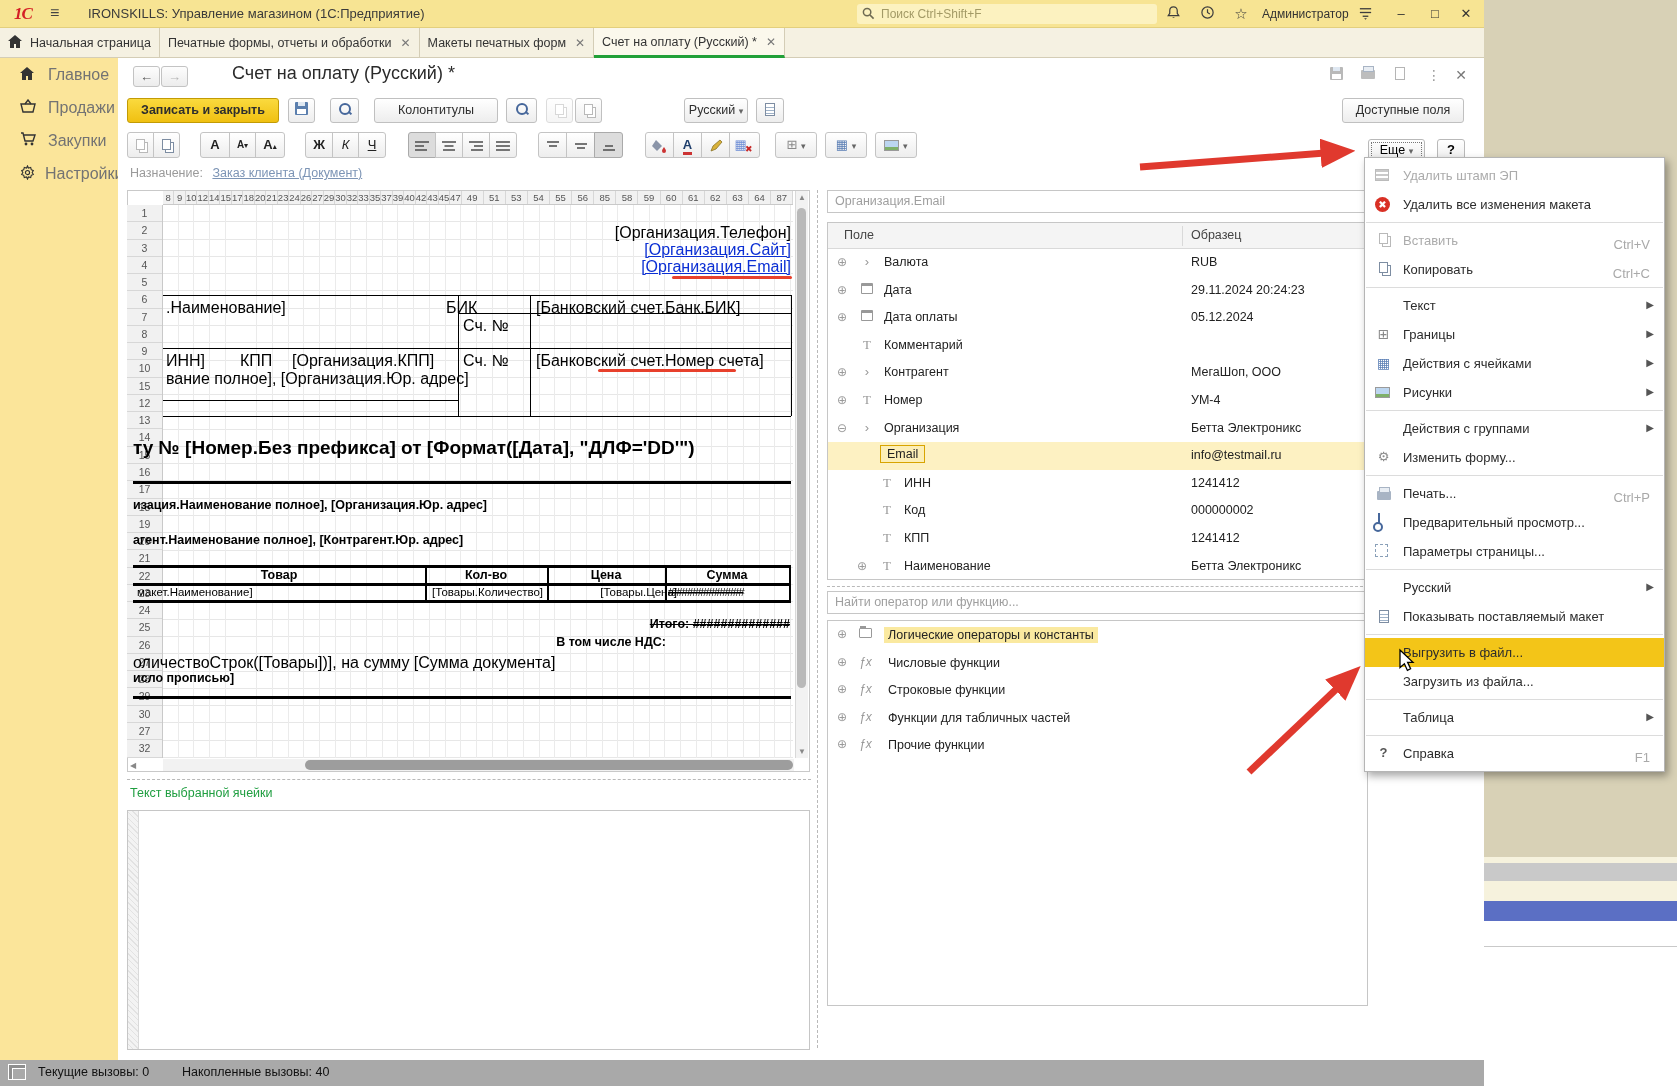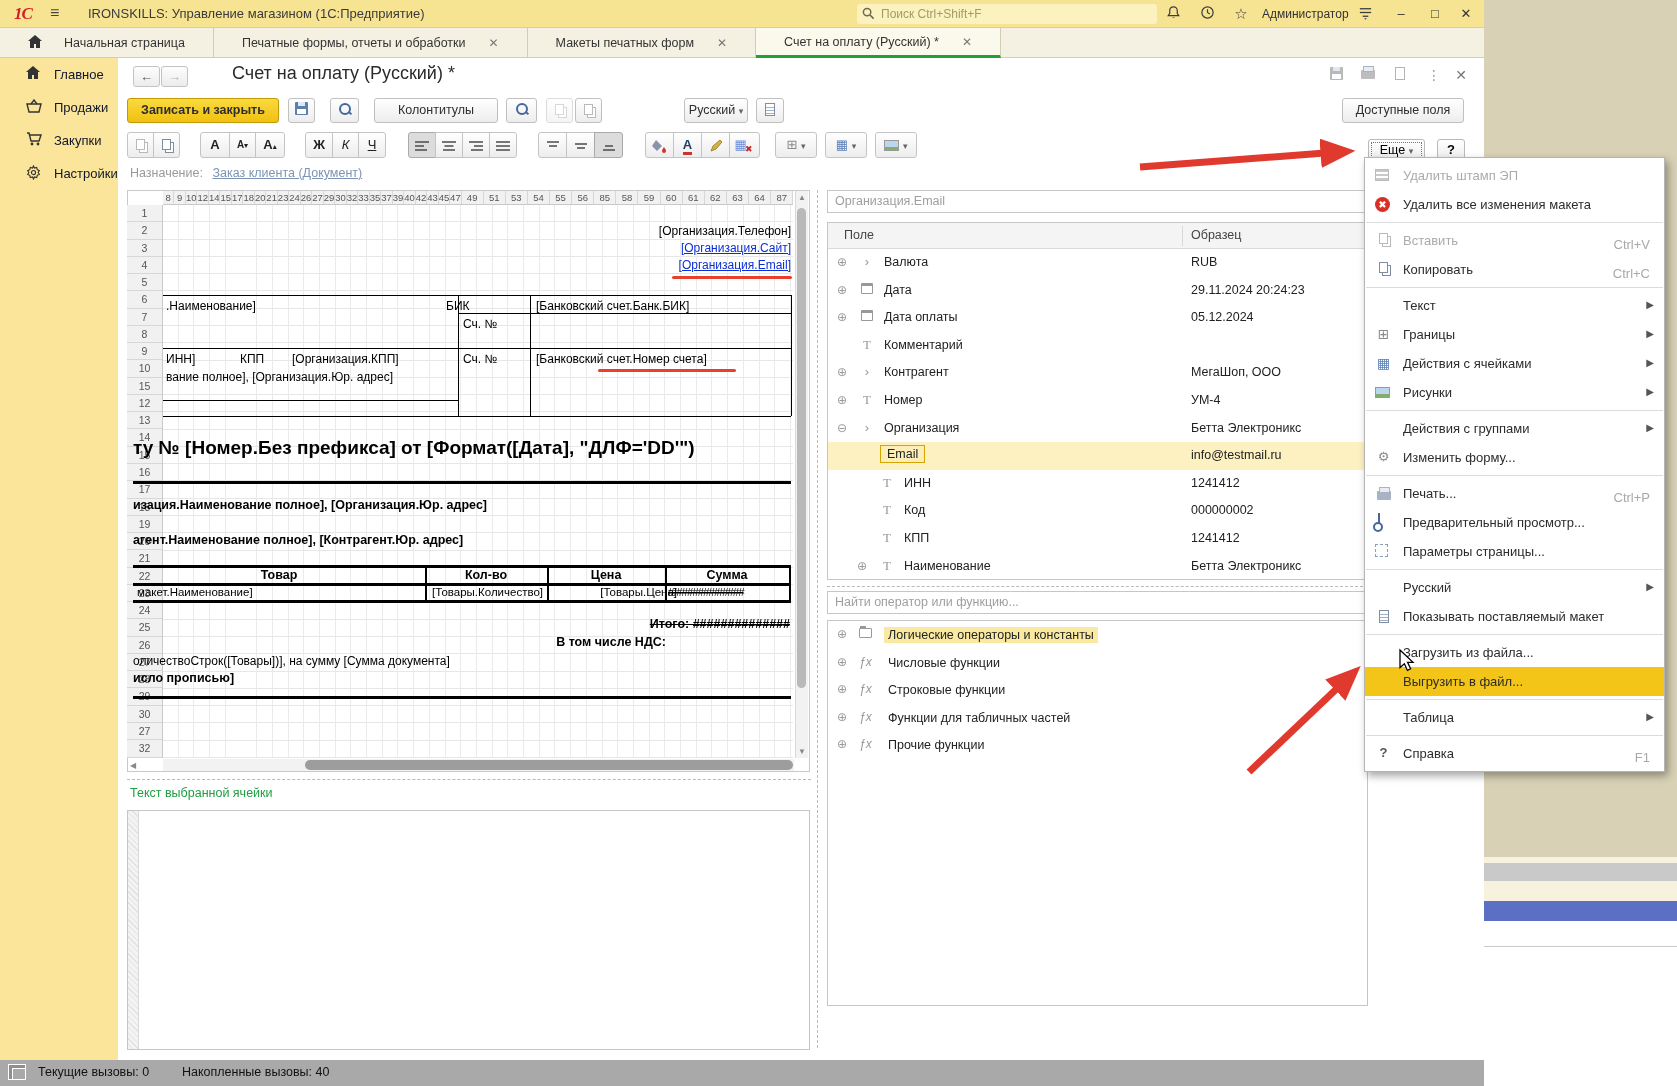--- a/index.html
+++ b/index.html
@@ -23,28 +23,28 @@
   .burger { position:absolute; left:50px; top:4px; font-size:16px; color:#444;}
   .app-title { position:absolute; left:88px; top:6px; font-size:13px; color:#3a3a3a; }
   .searchbox { position:absolute; left:857px; top:4px; width:300px; height:20px; background:#fcf2c0; border-radius:3px; font-size:12px; color:#a39a66; line-height:20px; padding-left:24px; }
   .searchbox .mag { position:absolute; left:5px; top:3px; width:13px; height:13px; }
   .tb-ic { position:absolute; top:5px; width:18px; height:18px; color:#3d3d3d; font-size:15px; text-align:center; line-height:18px;}
   .user-name { position:absolute; left:1262px; top:7px; font-size:12px; color:#333; }
   .winbtn { position:absolute; top:4px; width:22px; height:20px; text-align:center; font-size:13px; color:#333; line-height:20px; }
 
   
   .tabbar { position:absolute; left:0; top:28px; width:1484px; height:30px; background:#f5f1e2; border-bottom:1px solid #d4cdb6; display:flex; }
-  .tab { height:30px; display:flex; align-items:center; padding:0 28px; border-right:1px solid #d4cdb6; font-size:12.5px; color:#333; position:relative; white-space:nowrap;gap:14px;}
+  .tab { height:30px; display:flex; align-items:center; padding:0 8px; border-right:1px solid #d4cdb6; font-size:12.5px; color:#333; position:relative; white-space:nowrap;}
   .tab.active { border-bottom:3px solid #21a038; background:#fbf8ec; }
   .tab .x { margin-left:9px; color:#777; font-size:12px; }
   .tab .home-ic { margin-right:8px; }
 
   
   .sidebar { position:absolute; left:0; top:58px; width:118px; height:1002px; background:#fbe59a; }
-  .side-item { height:33px; display:flex; align-items:center; padding-left:26px; font-size:13px; color:#0f172a; cursor:default;}
+  .side-item { height:33px; display:flex; align-items:center; padding-left:20px; font-size:16px; color:#737373; cursor:default;}
   .side-item .sic { width:18px; height:18px; margin-right:10px; }
 
   
   .content { position:absolute; left:118px; top:58px; width:1366px; height:1002px; background:#fff; }
 
   
   .navbtn { position:absolute; top:66px; width:27px; height:21px; background:linear-gradient(#fdfdfd,#ececec); border:1px solid #c3c3c3; border-radius:3px; text-align:center; line-height:19px; font-size:13px; color:#555;}
   .navbtn.fwd { color:#b5b5b5; }
   .form-title { position:absolute; left:232px; top:63px; font-size:18px; color:#2b2b2b; }
   .hdr-ic { position:absolute; top:67px; width:22px; height:18px; color:#9a9a9a; font-size:14px; text-align:center;}
@@ -85,21 +85,21 @@
 
   
   .sheet-wrap { position:absolute; left:127px; top:190px; width:683px; height:582px; border:1px solid #c9c9c9; background:#fff;}
   .colhdr { position:absolute; left:163px; top:191px; width:630px; height:14px; background:#f1f1f1; border-bottom:1px solid #c9c9c9; display:flex; overflow:hidden;}
   .colhdr span { flex:1; border-right:1px solid #d7d7d7; font-size:9.5px; color:#555; text-align:center; line-height:13px; overflow:hidden; white-space:nowrap;}
   .rowhdr { position:absolute; left:127px; top:205px; width:36px; height:553px; background:#f1f1f1; border-right:1px solid #c9c9c9; overflow:hidden;}
   .rowhdr div { height:17.28px; border-bottom:1px solid #d7d7d7; font-size:10.5px; color:#555; text-align:center; line-height:17px;}
   .grid { position:absolute; left:163px; top:205px; width:630px; height:553px;
      background-image:repeating-linear-gradient(to right, transparent 0 14.7px, #ebebeb 14.7px 15.7px),
                       repeating-linear-gradient(to bottom, transparent 0 16.28px, #e7e7e7 16.28px 17.28px); }
-  .ct { position:absolute; font-size:12px; color:#000; white-space:nowrap; }
+  .ct { position:absolute; font-size:16px; color:#000; white-space:nowrap; }
   .ct.b { font-weight:bold; font-size:12.5px; }
   .ct.link { color:#0b2fd4; text-decoration:underline; }
   .ct.right { text-align:right; }
   .hline { position:absolute; background:#000; height:1px; }
   .hline.thick { height:3px; }
   .vline { position:absolute; background:#000; width:1px; }
   .vline.thick { width:2px; }
   .redline { position:absolute; height:3px; background:#e8402c; border-radius:2px; z-index:5;}
   .bigtitle { position:absolute; left:133px; top:437px; width:660px; font-size:19px; font-weight:bold; white-space:nowrap; overflow:hidden; }
 
@@ -705,25 +705,25 @@
     <div class="msep"></div>
     <div class="mi">
       <span class="lab">Русский</span>
       <span class="sub">▶</span>
     </div>
     <div class="mi">
       <span class="mic doc"><span class="docic" style="margin-top:2px"></span></span>
       <span class="lab">Показывать поставляемый макет</span>
     </div>
     <div class="msep"></div>
-    <div class="mi">
-      <span class="lab">Загрузить из файла...</span>
-    </div>
     <div class="mi hl">
       <span class="lab">Выгрузить в файл...</span>
+    </div>
+    <div class="mi">
+      <span class="lab">Загрузить из файла...</span>
     </div>
     <div class="msep"></div>
     <div class="mi">
       <span class="lab">Таблица</span>
       <span class="sub">▶</span>
     </div>
     <div class="msep"></div>
     <div class="mi">
       <span class="mic helpic">?</span>
       <span class="lab">Справка</span>

